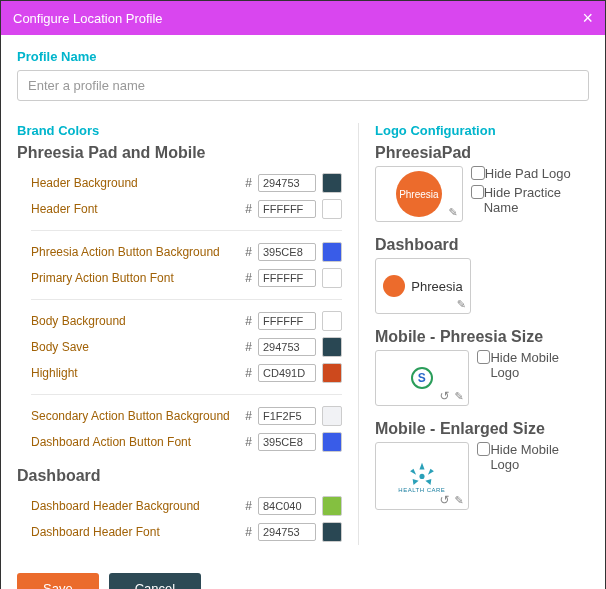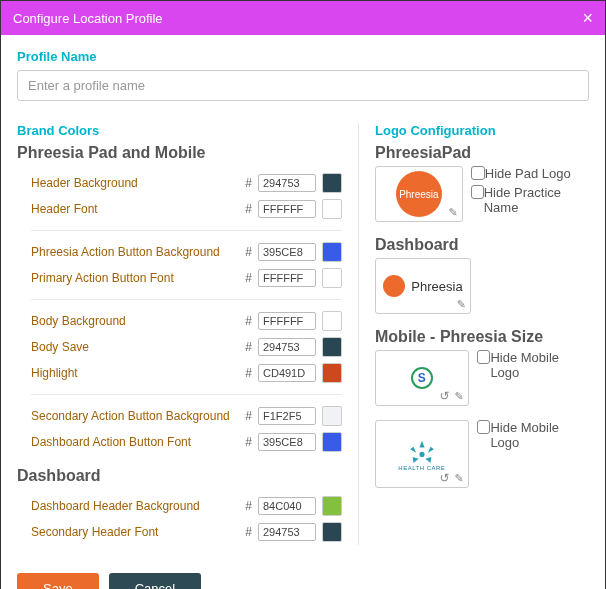--- a/index.html
+++ b/index.html
@@ -237,21 +237,21 @@
 
         <div class="subhead" style="margin-top:12px">Dashboard</div>
 
         <div class="color-row">
           <span class="color-label">Dashboard Header Background</span>
           <span class="hash">#</span>
           <input class="color-input" value="84C040" style="">
           <div class="swatch" style="background:#84C040"></div>
         </div>
         <div class="color-row">
-          <span class="color-label">Secondary Header Font</span>
+          <span class="color-label">Dashboard Header Font</span>
           <span class="hash">#</span>
           <input class="color-input" value="294753" style="">
           <div class="swatch" style="background:#294753"></div>
         </div>
       </div>
 
       <div class="right-col">
         <div class="section-title">Logo Configuration</div>
 
         <div class="logo-group">
@@ -298,20 +298,21 @@
             <div class="hide-opts">
               <label class="chk-row">
                 <span class="chk"></span>
                 <span>Hide Mobile Logo</span>
               </label>
             </div>
           </div>
         </div>
 
         <div class="logo-group">
+          <div class="logo-group-title">Mobile - Enlarged Size</div>
           <div class="logo-row">
             <div class="logo-preview tall">
               <div class="mobile-enl">
                 <svg viewBox="0 0 40 32">
                   <g fill="#2aa0b8">
                     <circle cx="20" cy="20" r="3"></circle>
                     <path d="M20 4 L23 12 L17 12 Z"></path>
                     <path d="M34 14 L27 18 L30 11 Z"></path>
                     <path d="M30 30 L24 25 L31 23 Z"></path>
                     <path d="M10 30 L9 23 L16 25 Z"></path>

